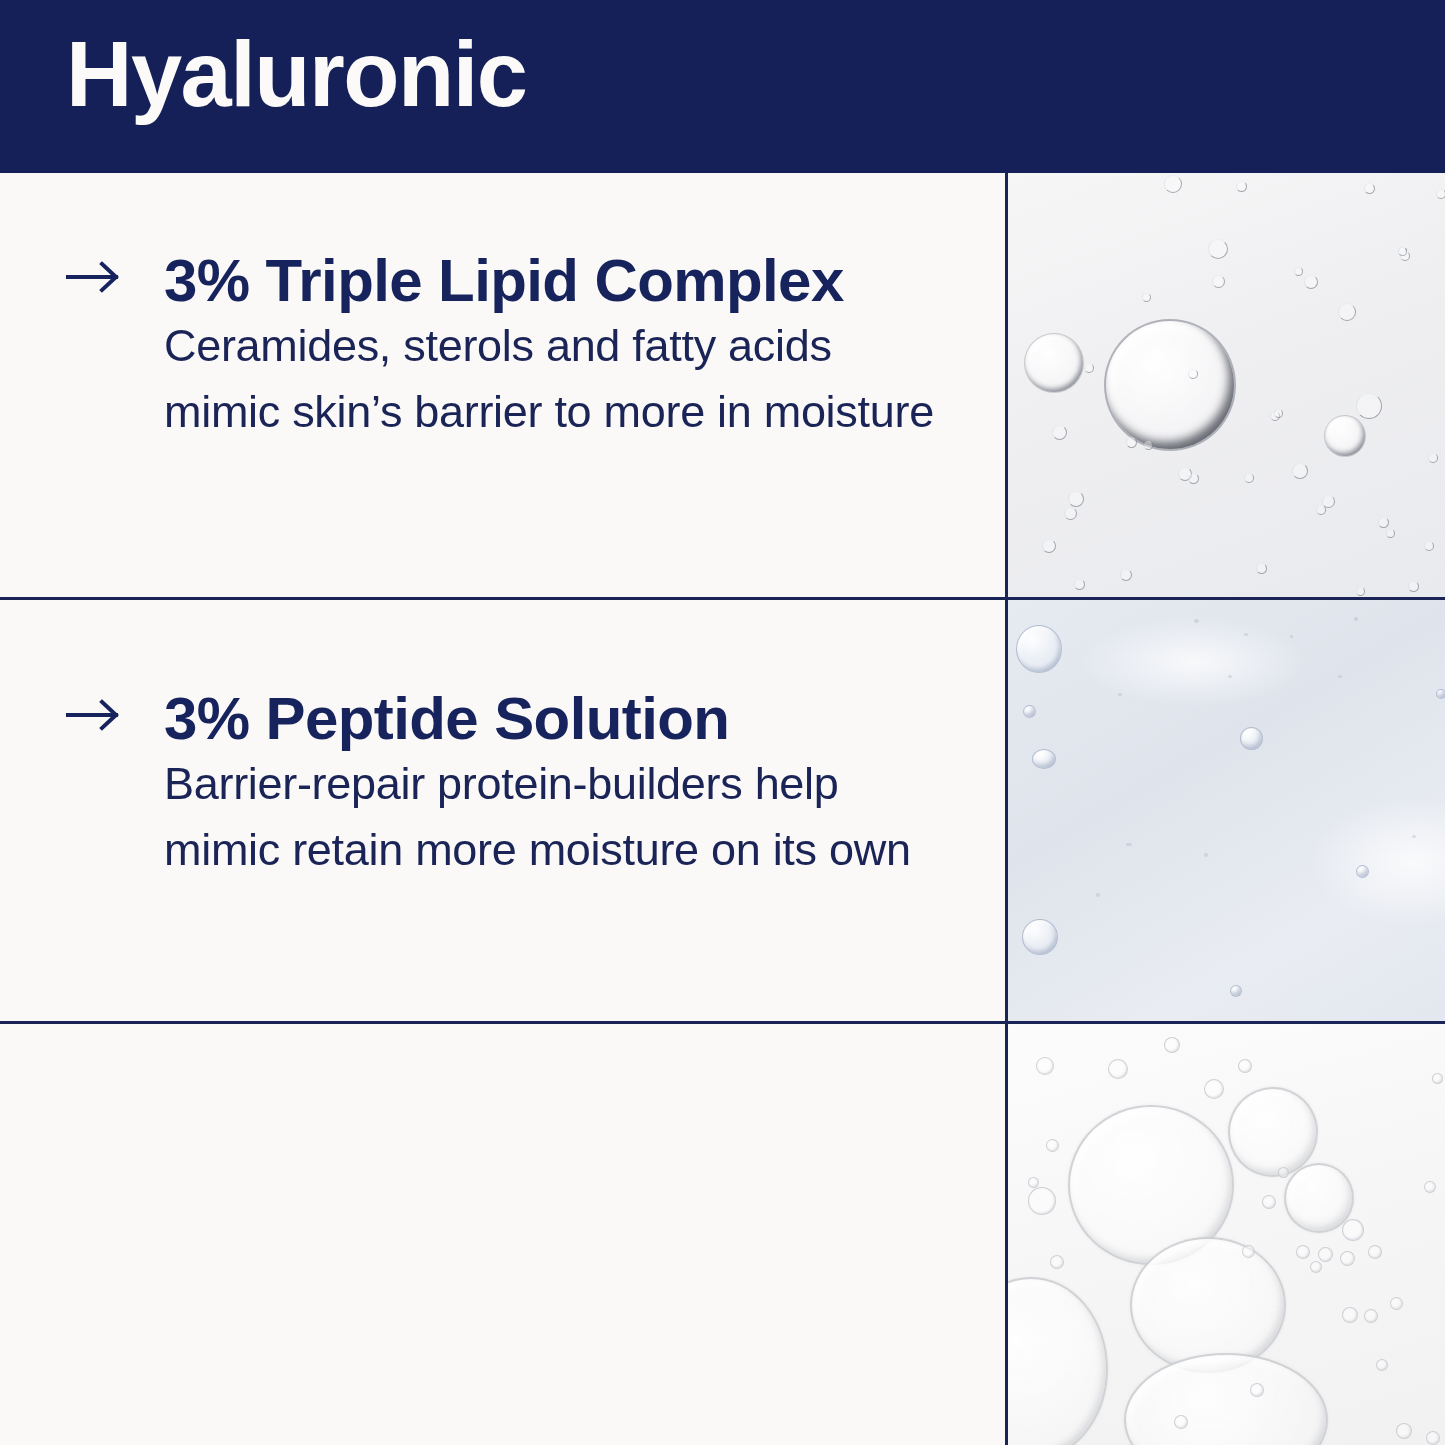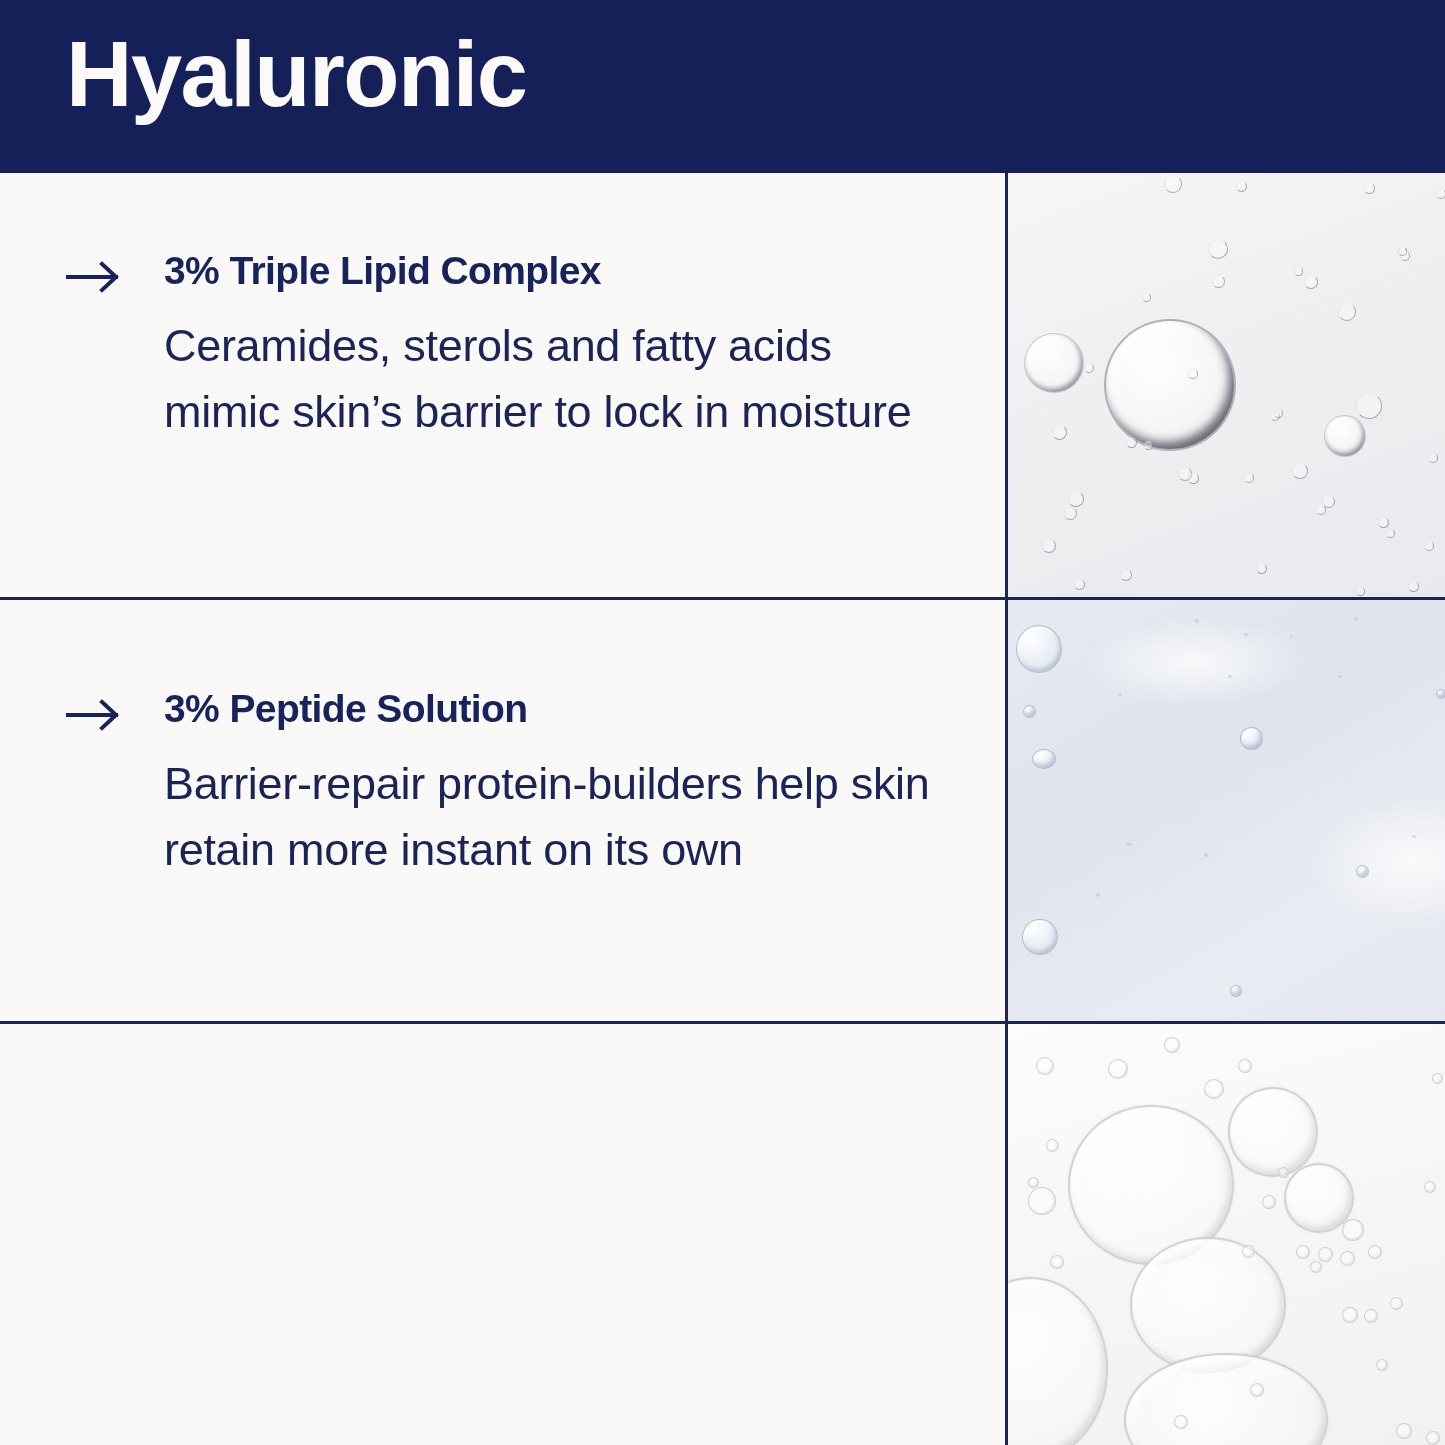--- a/index.html
+++ b/index.html
@@ -81,21 +81,21 @@
     top: 6px;
     width: 58px;
     height: 40px;
   }
   .arrow-icon svg { display: block; }
 
   .item-heading {
     position: absolute;
     left: 164px;
     top: 0px;
-    font-size: 39px;
+    font-size: 60px;
     font-weight: bold;
     color: #16235C;
     letter-spacing: -0.6px;
     line-height: 1.0;
     white-space: nowrap;
   }
   .item-desc {
     position: absolute;
     left: 164px;
     top: 62px;
@@ -218,21 +218,21 @@
 
     <div class="row r0">
       <div class="text-cell">
         <div class="text-inner">
           <span class="arrow-icon">
             <svg width="58" height="40" viewBox="0 0 58 40">
               <path d="M2 20 H50 M36 7 L50 20 L36 33" fill="none" stroke="#16235C" stroke-width="4" stroke-linecap="square" stroke-linejoin="miter"></path>
             </svg>
           </span>
           <div class="item-heading">3% Triple Lipid Complex</div>
-          <div class="item-desc">Ceramides, sterols and fatty acids mimic skin’s barrier to lock in moisture</div>
+          <div class="item-desc">Ceramides, sterols and fatty acids mimic skin’s barrier to more in moisture</div>
         </div>
       </div>
 
       <div class="img-cell p1">
         <div class="bub1 big" style="left:96px; top:146px; width:128px; height:128px;"></div>
         <div class="bub1" style="left:16px; top:160px; width:58px; height:58px;"></div>
         <div class="bub1" style="left:316px; top:242px; width:40px; height:40px;"></div>
         <div class="dot1" style="left:348px; top:220px; width:24px; height:24px;"></div>
         <div class="dot1" style="left:330px; top:130px; width:16px; height:16px;"></div>
         <div class="dot1" style="left:200px; top:66px; width:18px; height:18px;"></div>
@@ -277,21 +277,21 @@
 
     <div class="row r1">
       <div class="text-cell">
         <div class="text-inner">
           <span class="arrow-icon">
             <svg width="58" height="40" viewBox="0 0 58 40">
               <path d="M2 20 H50 M36 7 L50 20 L36 33" fill="none" stroke="#16235C" stroke-width="4" stroke-linecap="square" stroke-linejoin="miter"></path>
             </svg>
           </span>
           <div class="item-heading">3% Peptide Solution</div>
-          <div class="item-desc">Barrier-repair protein-builders help skin retain more instant on its own</div>
+          <div class="item-desc">Barrier-repair protein-builders help mimic retain more moisture on its own</div>
         </div>
       </div>
 
       <div class="img-cell p2">
         <div class="sheen2" style="left:70px; top:20px; width:230px; height:90px;"></div>
         <div class="sheen2" style="left:300px; top:200px; width:210px; height:130px;"></div>
         <div class="drop2" style="left:8px; top:28px; width:44px; height:46px;"></div>
         <div class="drop2" style="left:24px; top:152px; width:22px; height:18px;"></div>
         <div class="drop2" style="left:15px; top:108px; width:11px; height:11px;"></div>
         <div class="drop2" style="left:14px; top:322px; width:34px; height:34px;"></div>

